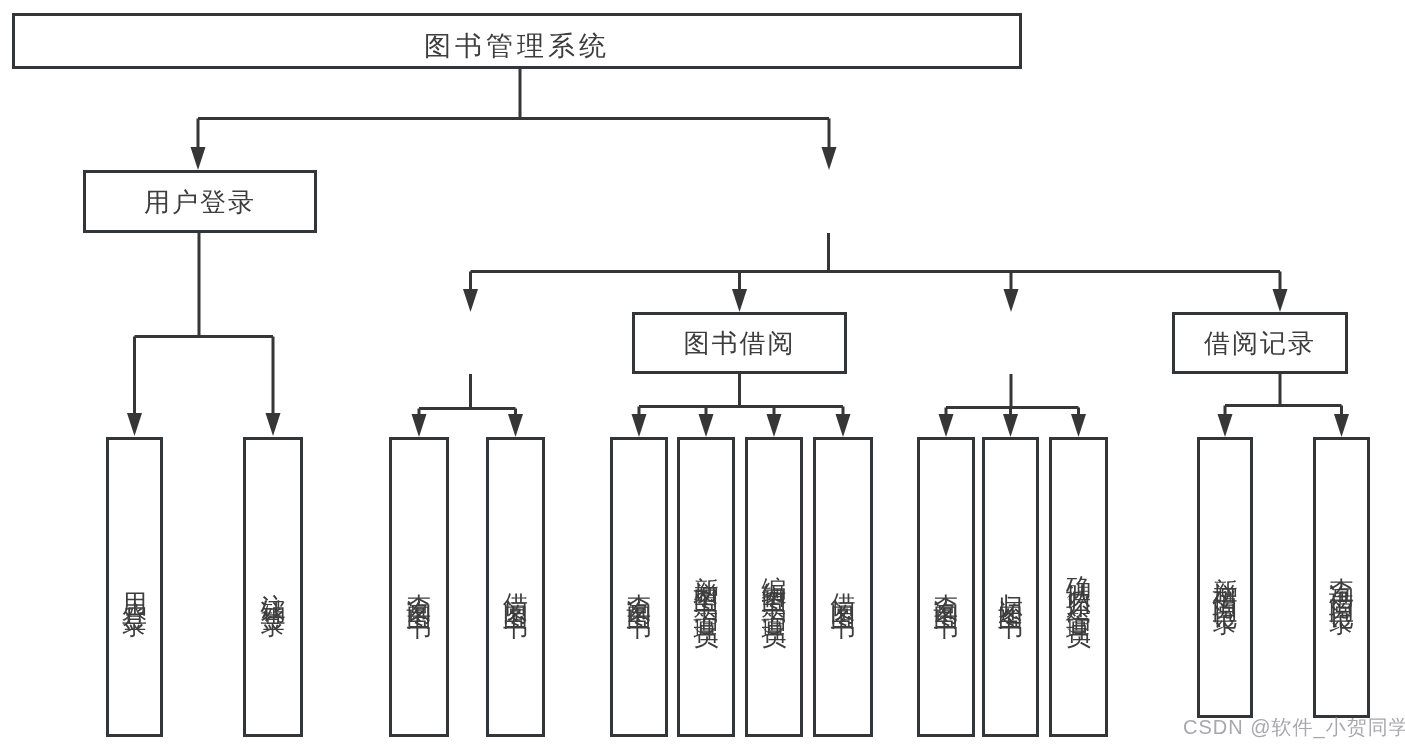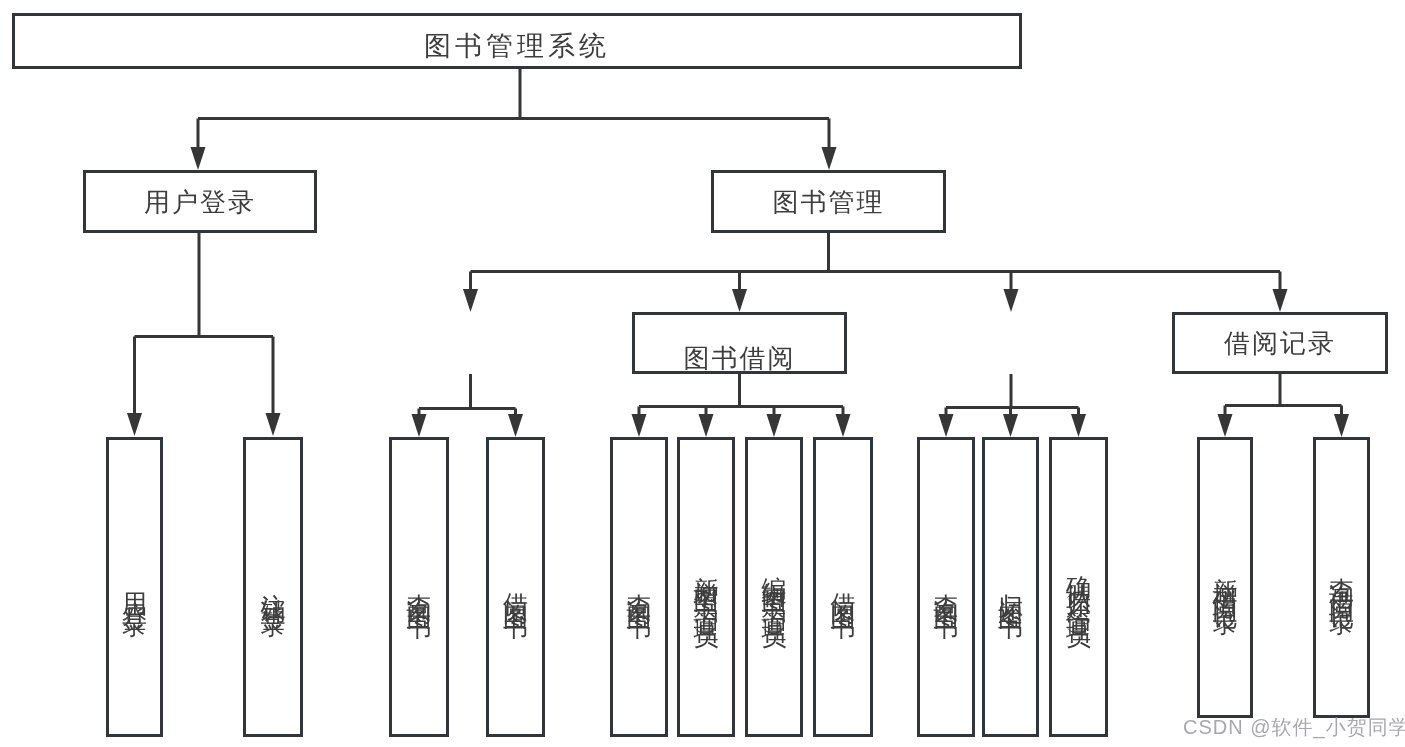--- a/index.html
+++ b/index.html
@@ -94,28 +94,25 @@
     </g>
   </svg>
 
   <div class="box" style="left:12px; top:13px; width:1010px; height:56px;">
     <span class="htext root-text">图书管理系统</span>
   </div>
 
   <div class="box" style="left:83px; top:170px; width:234px; height:63px;">
     <span class="htext">用户登录</span>
   </div>
-  <div class="box" style="left:711px; top:170px; width:235px; height:63px;">
-    <span class="htext">图书管理</span>
-  </div>
 
-  <div class="box" style="left:632px; top:312px; width:215px; height:62px;align-items:flex-end;">
+  <div class="box" style="left:632px; top:312px; width:215px; height:62px;">
     <span class="htext">图书借阅</span>
   </div>
-  <div class="box" style="left:1172px; top:312px; width:216px; height:62px;">
+  <div class="box" style="left:1172px; top:312px; width:176px; height:62px;">
     <span class="htext">借阅记录</span>
   </div>
 
   <div class="box" style="left:106px; top:437px; width:57px; height:300px;">
     <span class="vtext">用户登录</span>
   </div>
   <div class="box" style="left:243px; top:437px; width:60px; height:300px;">
     <span class="vtext">注销登录</span>
   </div>
 

